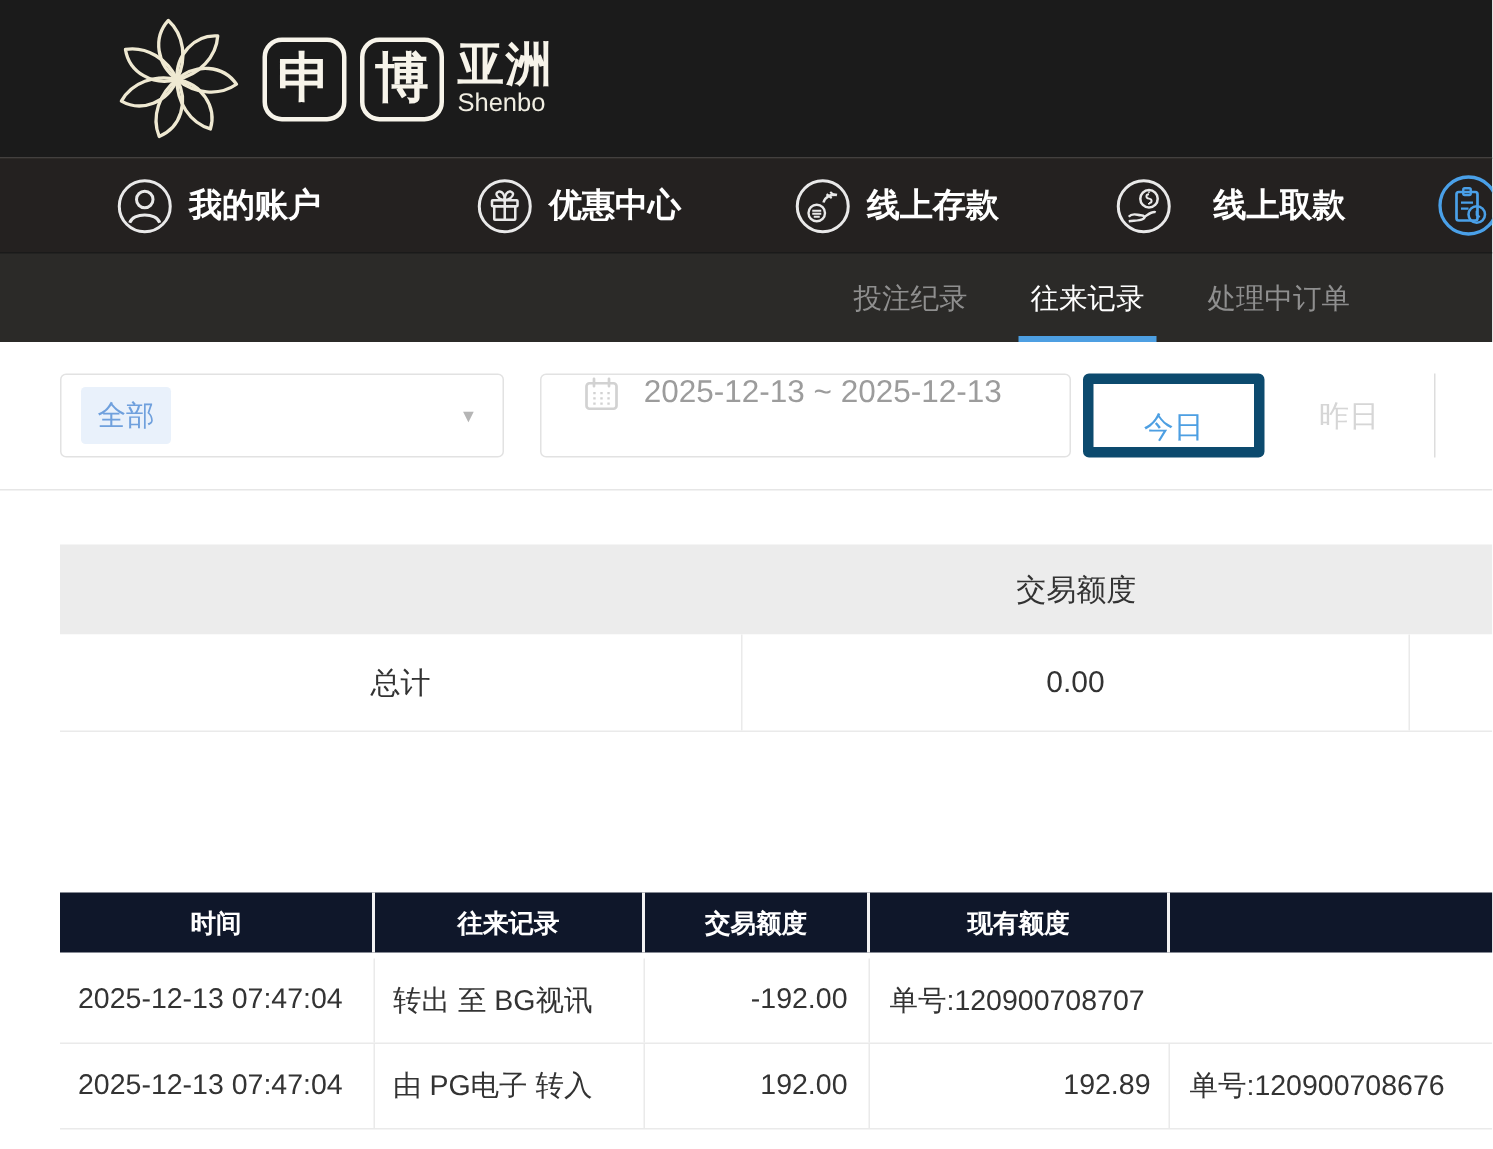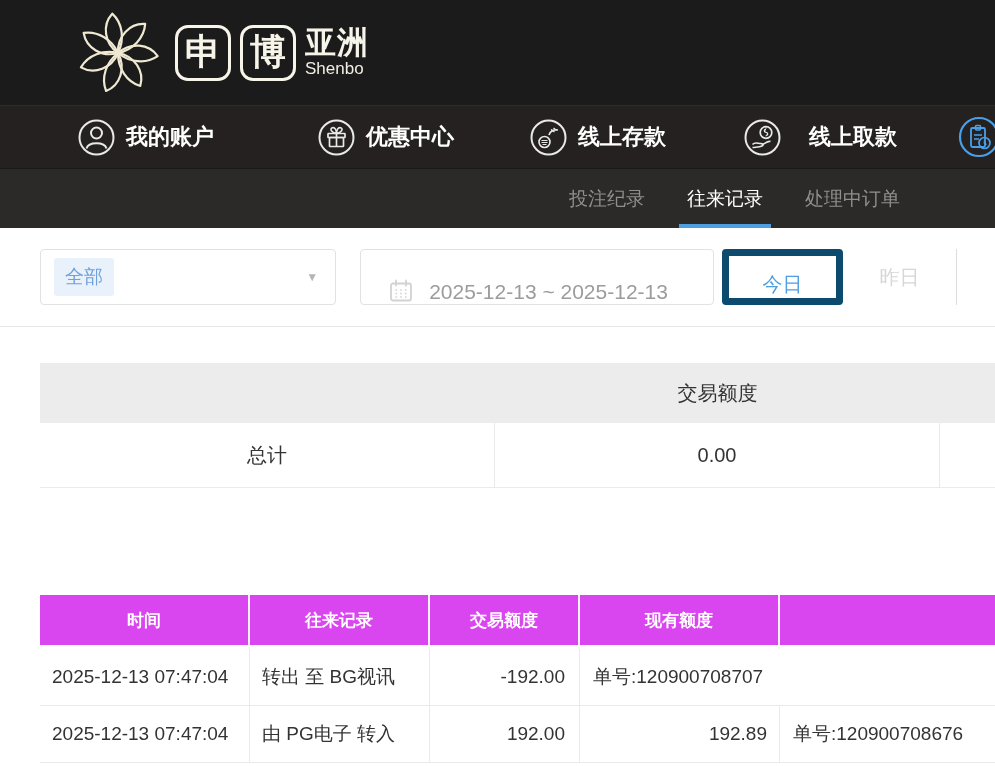--- a/index.html
+++ b/index.html
@@ -41,21 +41,21 @@
     background:#4d9fe2; }
 
   
   .filters { height:99px; border-bottom:1px solid #e6e6e6; display:flex; align-items:center; background:#fff; }
   .select-box { margin-left:40px; width:302px; height:56px; border:1px solid #e2e2e2;
     border-radius:4px; display:flex; align-items:center; position:relative; cursor:pointer; background:#fff; }
   .chip { margin-left:13px; background:#e9f1fb; color:#6fa0dd; font-size:19px;
     padding:6px 11px; border-radius:3px; }
   .select-arrow { position:absolute; right:17px; color:#b5b5b5; font-size:12px; }
   .date-box { margin-left:24px; width:361px; height:56px; border:1px solid #e2e2e2;
-    border-radius:4px; display:flex; align-items:flex-end; cursor:pointer; background:#fff; }
+    border-radius:4px; display:flex; align-items:flex-start; cursor:pointer; background:#fff; }
   .cal-icon { width:26px; height:26px; margin-left:27px; color:#d2d2d2; flex-shrink:0; }
   .date-text { margin-left:15px; color:#9c9c9c; font-size:21px; white-space:nowrap; }
   .btn-today { margin-left:8px; width:123px; height:56px; border:7px solid #0c4a6e;
     border-radius:4px; background:#fff; color:#4d9fe2; font-size:20px; display:flex;
     align-items:flex-end; justify-content:center; cursor:pointer; z-index:1; }
   .btn-yesterday { width:115px; height:56px; background:#fff; color:#d6d6d6; font-size:20px;
     display:flex; align-items:center; justify-content:center; cursor:pointer; }
   .btn-more-sliver { width:40px; height:56px; border-left:1px solid #dddddd; cursor:pointer; }
 
   
@@ -64,21 +64,21 @@
     grid-template-columns:455px 445px 1fr; align-items:center; }
   .sum-header .cell { text-align:center; color:#333; font-size:20px; }
   .sum-body { height:65px; display:grid; grid-template-columns:455px 445px 1fr;
     align-items:stretch; border-bottom:1px solid #eaeaea; background:#fff; }
   .sum-body .cell { display:flex; align-items:center; justify-content:center;
     color:#333; font-size:20px; }
   .sum-body .cell.divider { border-right:1px solid #eaeaea; }
 
   
   .records { margin:107px 0 0 40px; width:955px; }
-  .rec-header { height:50px; background:#d946ef; margin-bottom:4px; display:grid;
+  .rec-header { height:40px; background:#0f172a; margin-bottom:4px; display:grid;
     grid-template-columns:210px 180px 150px 200px 1fr; }
   .rec-header .cell { display:flex; align-items:center; justify-content:center;
     color:#ffffff; font-size:17px; font-weight:bold; }
   .rec-header .cell.divider { border-right:2px solid #f2f2f2; }
   .rec-row { height:57px; display:grid; grid-template-columns:210px 180px 150px 200px 1fr;
     align-items:stretch; border-bottom:1px solid #eaeaea; font-size:19px; color:#333; background:#fff; }
   .rec-row:first-of-type { border-top:1px solid #f0f0f0; }
   .rec-row .cell { display:flex; align-items:center; white-space:nowrap; }
   .rec-row .cell.divider { border-right:1px solid #eaeaea; }
   .c-time { padding-left:12px; }

